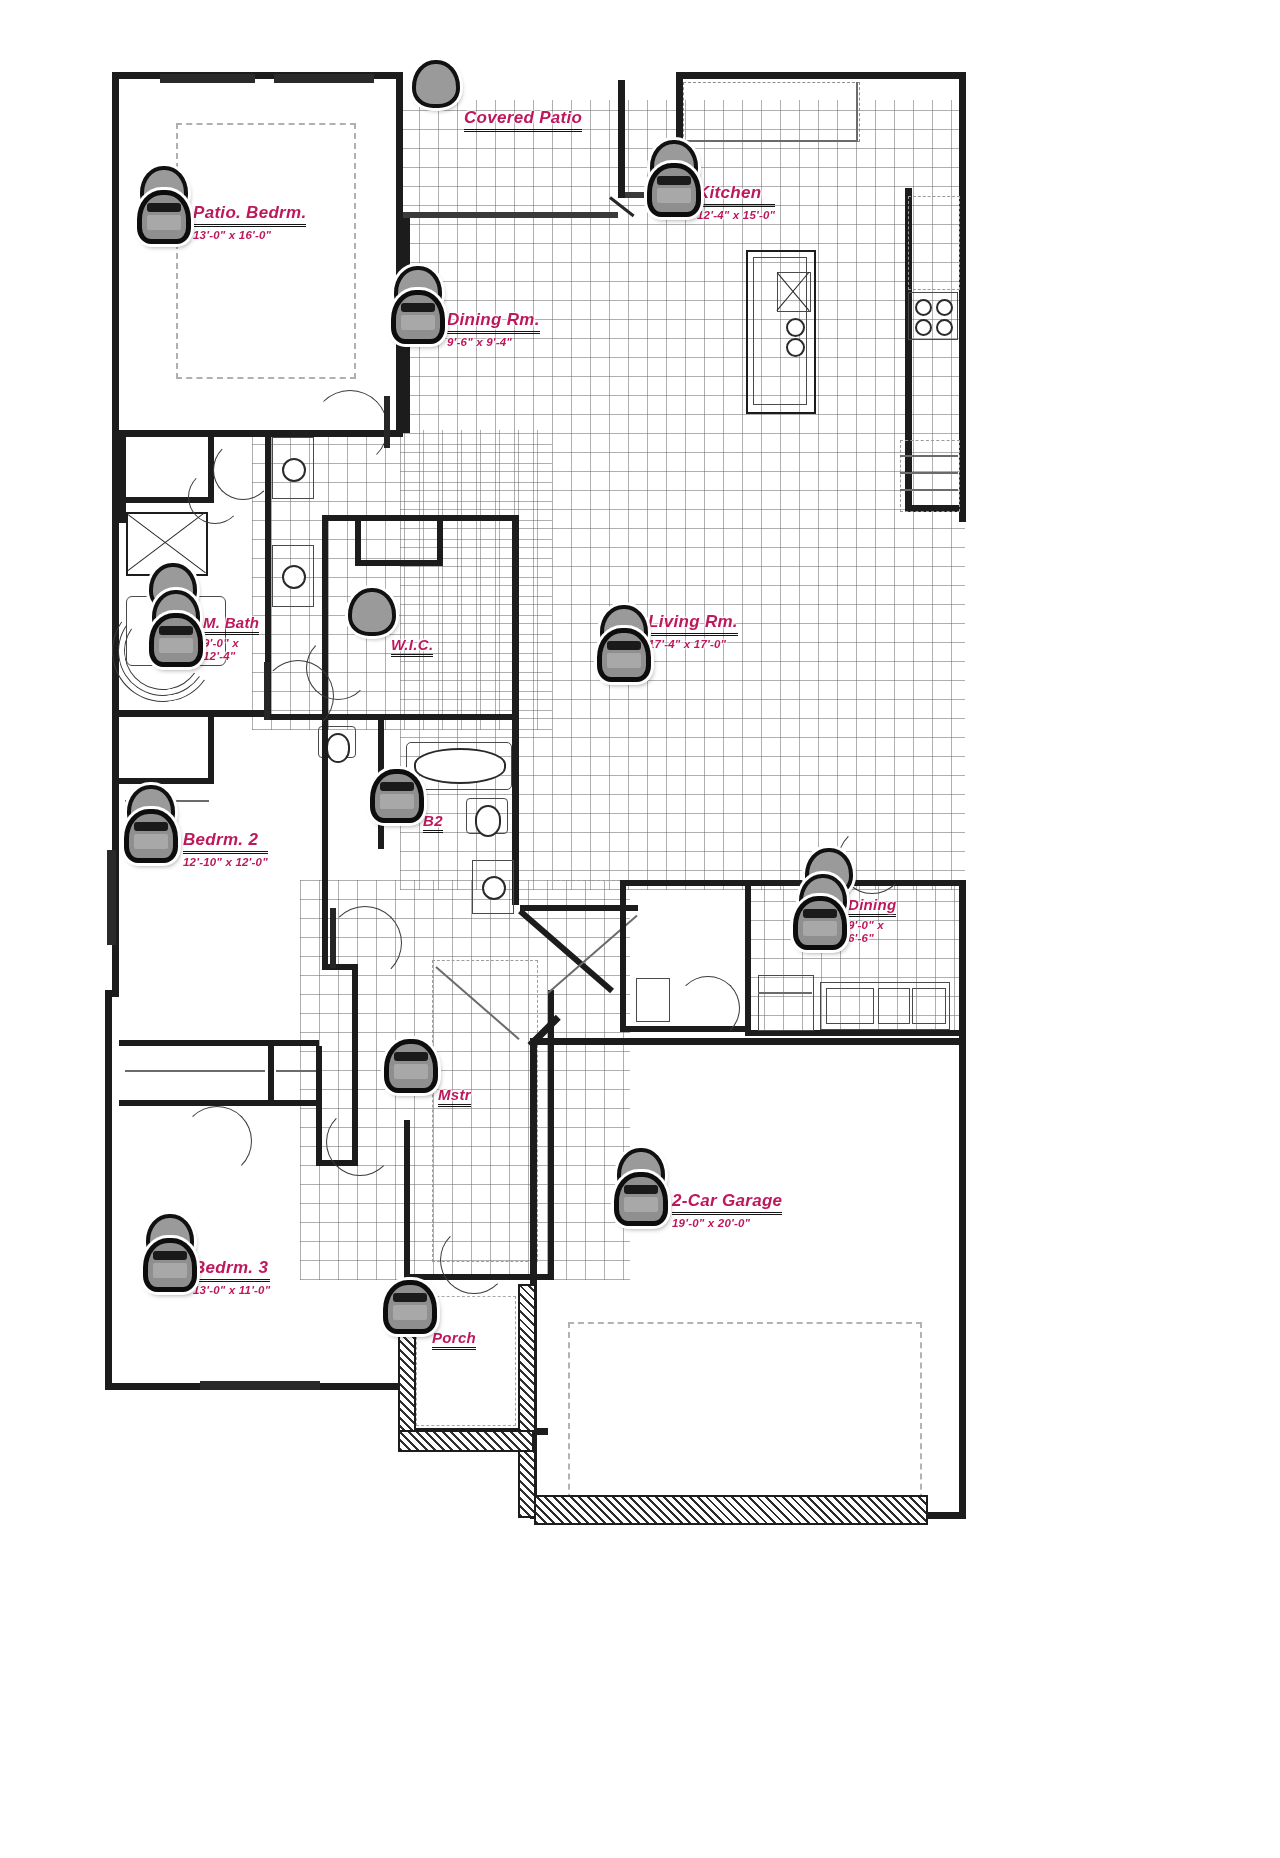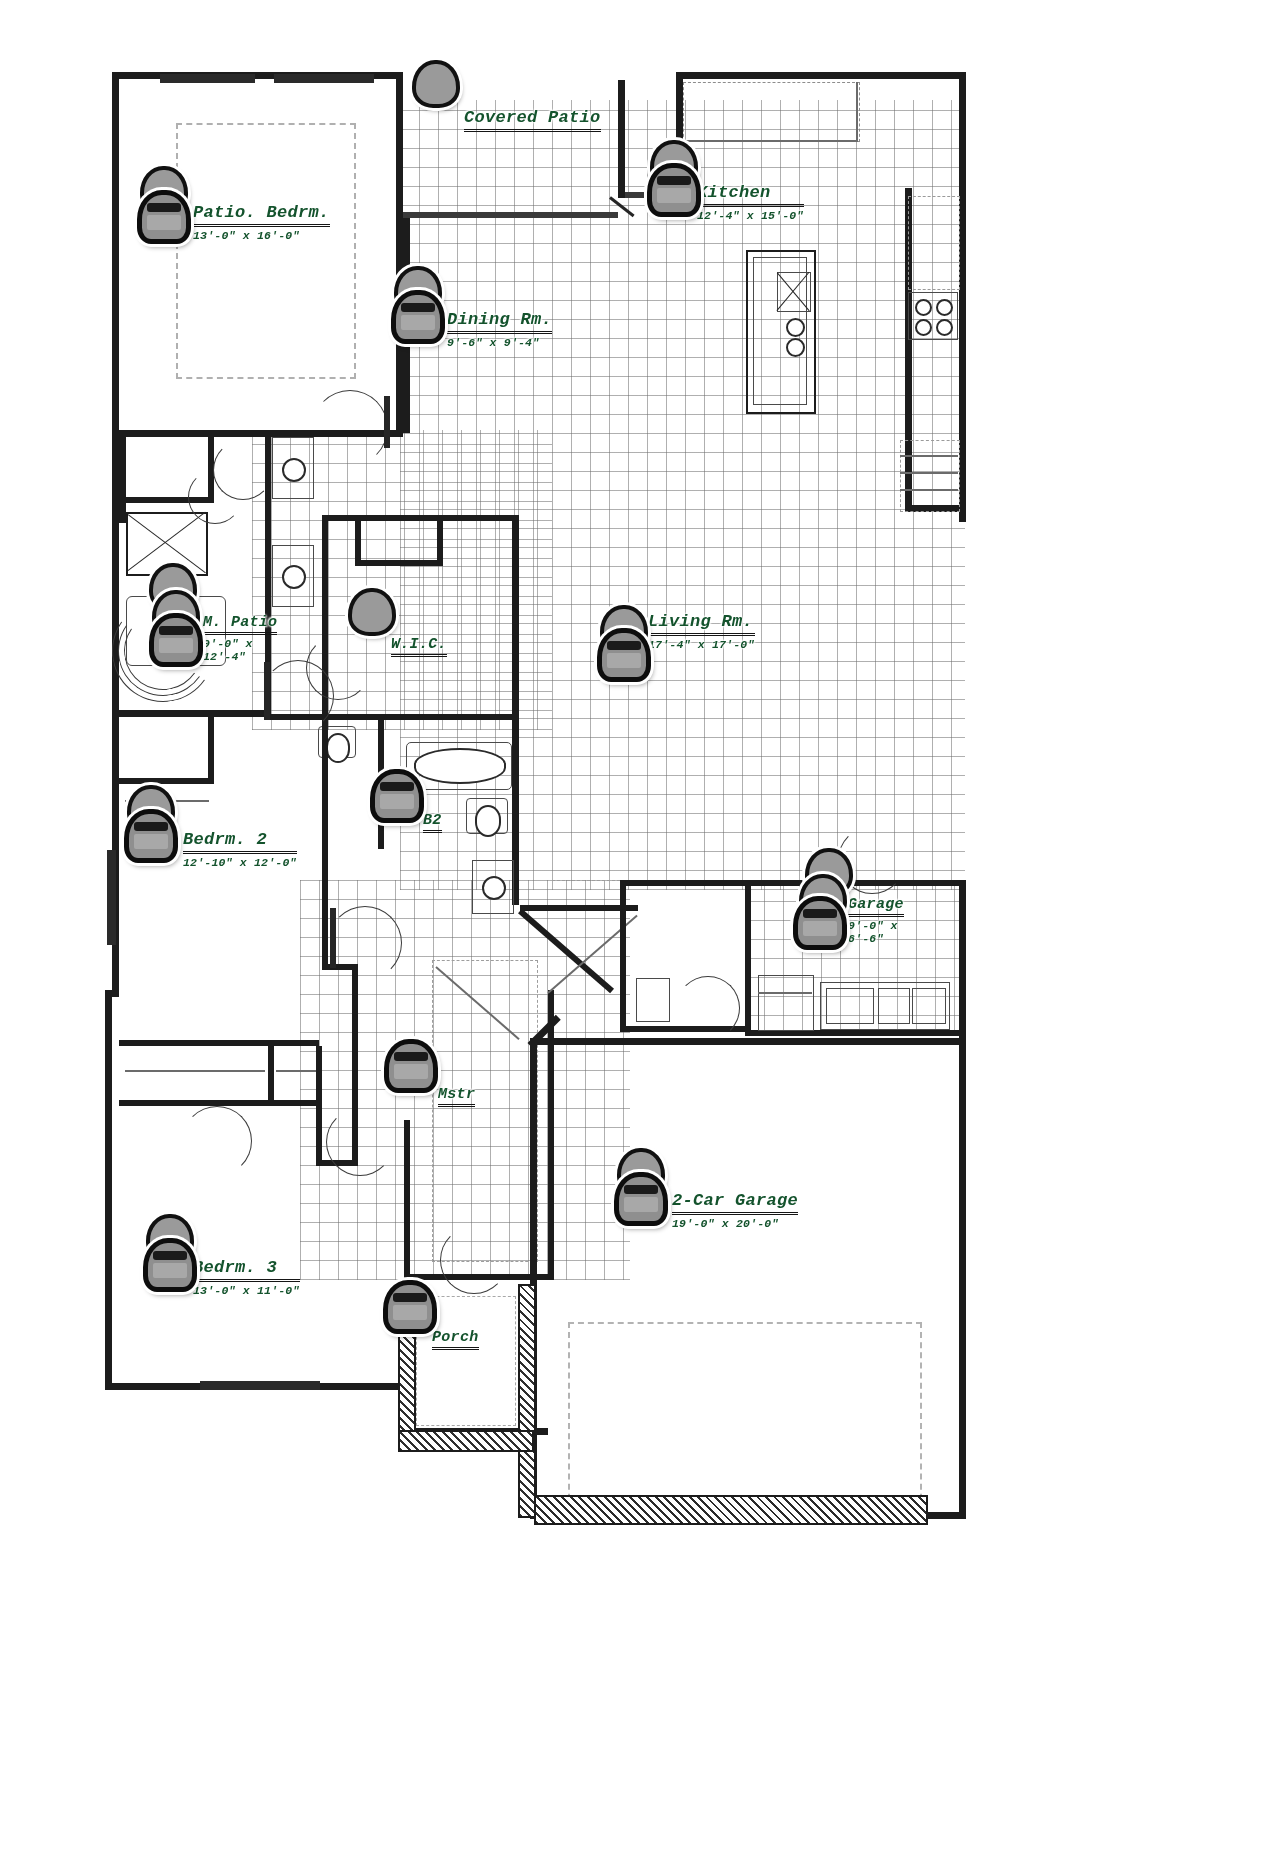--- a/index.html
+++ b/index.html
@@ -17,22 +17,22 @@
   }
   .dash{position:absolute;border:2px dashed #9a9a9a;}
   .dashthin{position:absolute;border:1px dashed #a5a5a5;}
   .outline{position:absolute;border:2px solid #1c1c1c;background:transparent;}
   .outline.thinline{border-width:1px;border-color:#4a4a4a;}
   .fillwhite{background:#fff;}
   .line{position:absolute;background:#262626;}
   .line.grey{background:#6b6b6b;}
 
   
-  .label{position:absolute;white-space:nowrap;color:#14532d;
-     font-family:Liberation Mono, monospace;font-style:italic;font-weight:bold;
+  .label{position:absolute;white-space:nowrap;color:#be185d;
+     font-family:Liberation Sans, sans-serif;font-style:italic;font-weight:bold;
      text-shadow:0 0 2px #fff,0 0 3px #fff,1px 1px 2px #fff,-1px -1px 2px #fff;}
   .label .nm{display:block;font-size:17px;letter-spacing:.3px;line-height:1.15;
      border-bottom:3px double #151515;padding-bottom:1px;}
   .label .dim{display:block;font-size:11.5px;letter-spacing:.2px;margin-top:2px;line-height:1.15;}
   .label.nodim .nm{border-bottom:3px double #151515;}
   .label.small .nm{font-size:15px;}
   .label.two .dim{white-space:pre-line;}
 
   
   .pin{position:absolute;width:40px;height:40px;}
@@ -255,21 +255,21 @@
     <span class="nm">Kitchen</span>
     <span class="dim">12'-4"  x  15'-0"</span>
   </div>
 
   <div class="label" style="left:447px;top:310px;">
     <span class="nm">Dining  Rm.</span>
     <span class="dim">9'-6"  x  9'-4"</span>
   </div>
 
   <div class="label small two" style="left:203px;top:614px;">
-    <span class="nm">M.  Patio</span>
+    <span class="nm">M.  Bath</span>
     <span class="dim">9'-0"  x
 12'-4"</span>
   </div>
 
   <div class="label nodim small" style="left:391px;top:636px;">
     <span class="nm">W.I.C.</span>
   </div>
 
   <div class="label" style="left:648px;top:612px;">
     <span class="nm">Living  Rm.</span>
@@ -279,21 +279,21 @@
   <div class="label" style="left:183px;top:830px;">
     <span class="nm">Bedrm.  2</span>
     <span class="dim">12'-10"  x  12'-0"</span>
   </div>
 
   <div class="label nodim small" style="left:423px;top:812px;">
     <span class="nm">B2</span>
   </div>
 
   <div class="label small two" style="left:848px;top:896px;">
-    <span class="nm">Garage</span>
+    <span class="nm">Dining</span>
     <span class="dim">9'-0"  x
 6'-6"</span>
   </div>
 
   <div class="label nodim small" style="left:438px;top:1086px;">
     <span class="nm">Mstr</span>
   </div>
 
   <div class="label" style="left:193px;top:1258px;">
     <span class="nm">Bedrm.  3</span>

